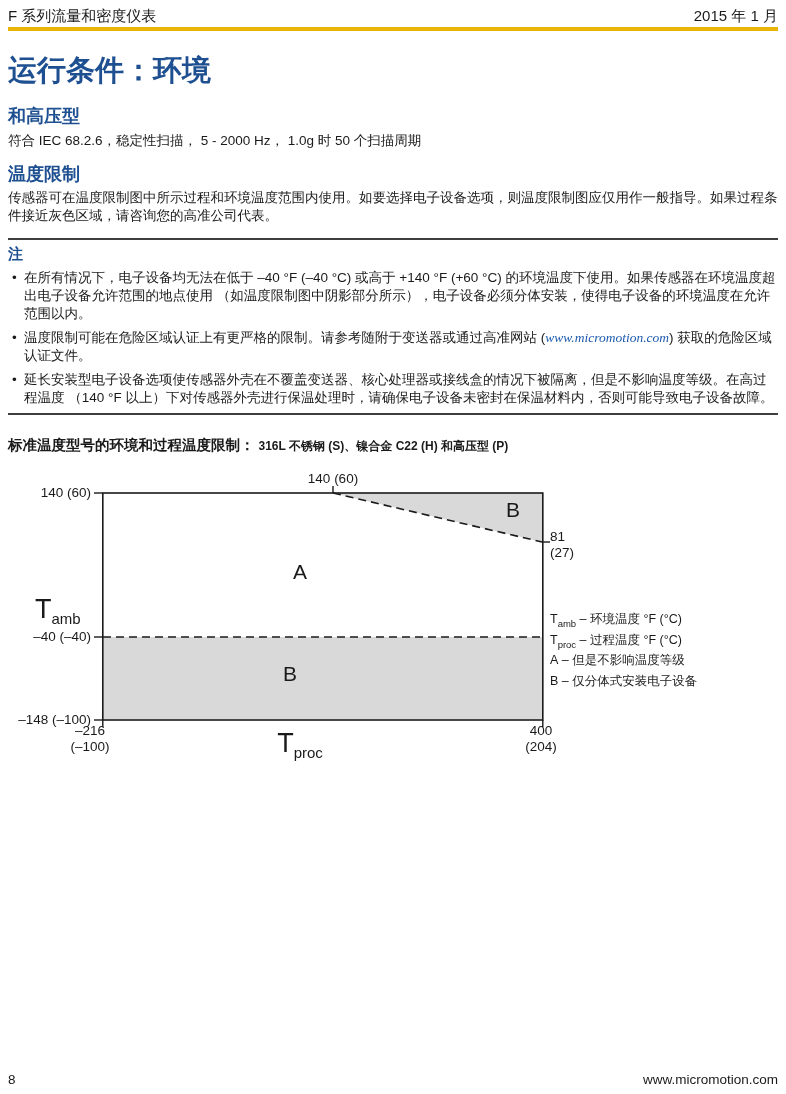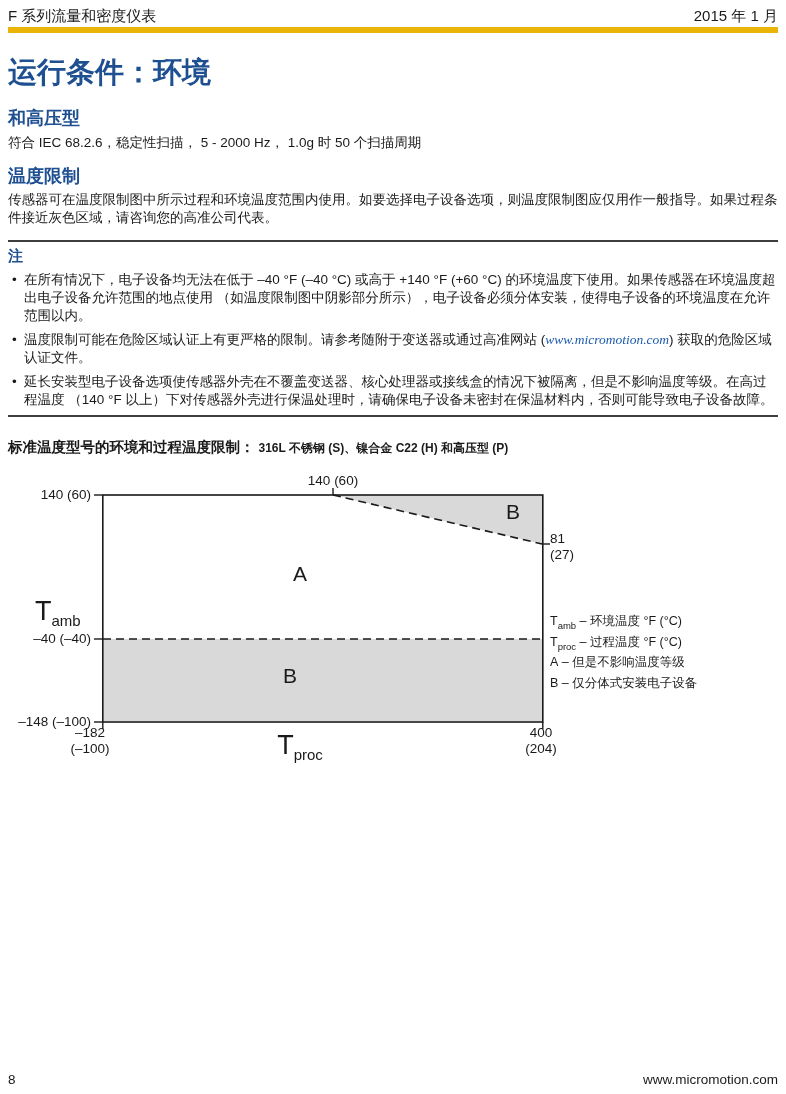--- a/index.html
+++ b/index.html
@@ -10,21 +10,21 @@
     --rule-dark:#3e3e3e;
   }
   *{box-sizing:border-box;margin:0;padding:0;}
   html,body{margin:0;background:#fff;}
   .page{
     position:relative;width:786px;height:1094px;background:#fff;overflow:hidden;
     font-family:"Liberation Sans","DejaVu Sans",sans-serif;color:var(--text-color);
   }
   
   .header{display:flex;justify-content:space-between;align-items:flex-end;
-    margin:0 8px;padding-top:8px;padding-bottom:3px;border-bottom:6px solid #eab308;
+    margin:0 8px;padding-top:8px;padding-bottom:3px;border-bottom:4px solid #eab308;
     font-size:15px;line-height:16px;}
   
   .page-title{margin:21px 8px 0;font-size:29px;line-height:36px;font-weight:bold;color:var(--heading-blue);}
   .section-h{margin:17px 8px 0;font-size:18px;line-height:22px;font-weight:bold;color:var(--heading-blue);}
   .section-h.temp{margin-top:13px;}
   .body-text{margin:5px 8px 0;font-size:13.5px;line-height:18px;max-width:772px;}
   .body-text.para{margin-top:4px;}
   
   .note-rule{margin:13px 8px 0;border-top:2px solid var(--rule-dark);height:0;}
   .note-rule.bottom{margin-top:2px;}
@@ -137,21 +137,21 @@
     </div>
 
     <div class="axis-big tamb"><span>T</span><sub>amb</sub></div>
     <div class="axis-big tproc"><span>T</span><sub>proc</sub></div>
 
     <div class="region-lbl lbl-a">A</div>
     <div class="region-lbl lbl-b-top">B</div>
     <div class="region-lbl lbl-b-bottom">B</div>
 
     <div class="lbl xtick xt-left">
-      <div>–182</div>
+      <div>–216</div>
       <div>(–100)</div>
     </div>
     <div class="lbl xtick xt-right">
       <div>400</div>
       <div>(204)</div>
     </div>
 
     <div class="legend">
       <div><span>T</span><sub>amb</sub><span> – 环境温度 °F (°C)</span></div>
       <div><span>T</span><sub>proc</sub><span> – 过程温度 °F (°C)</span></div>

